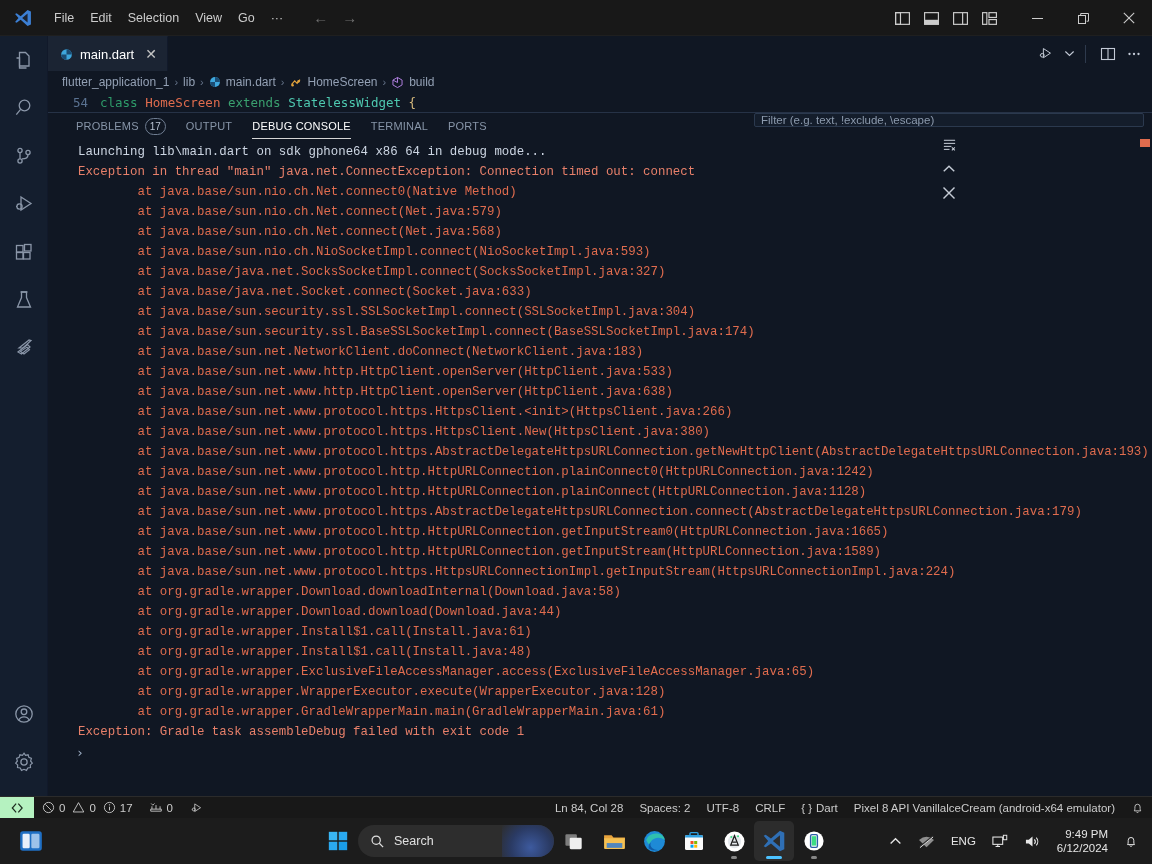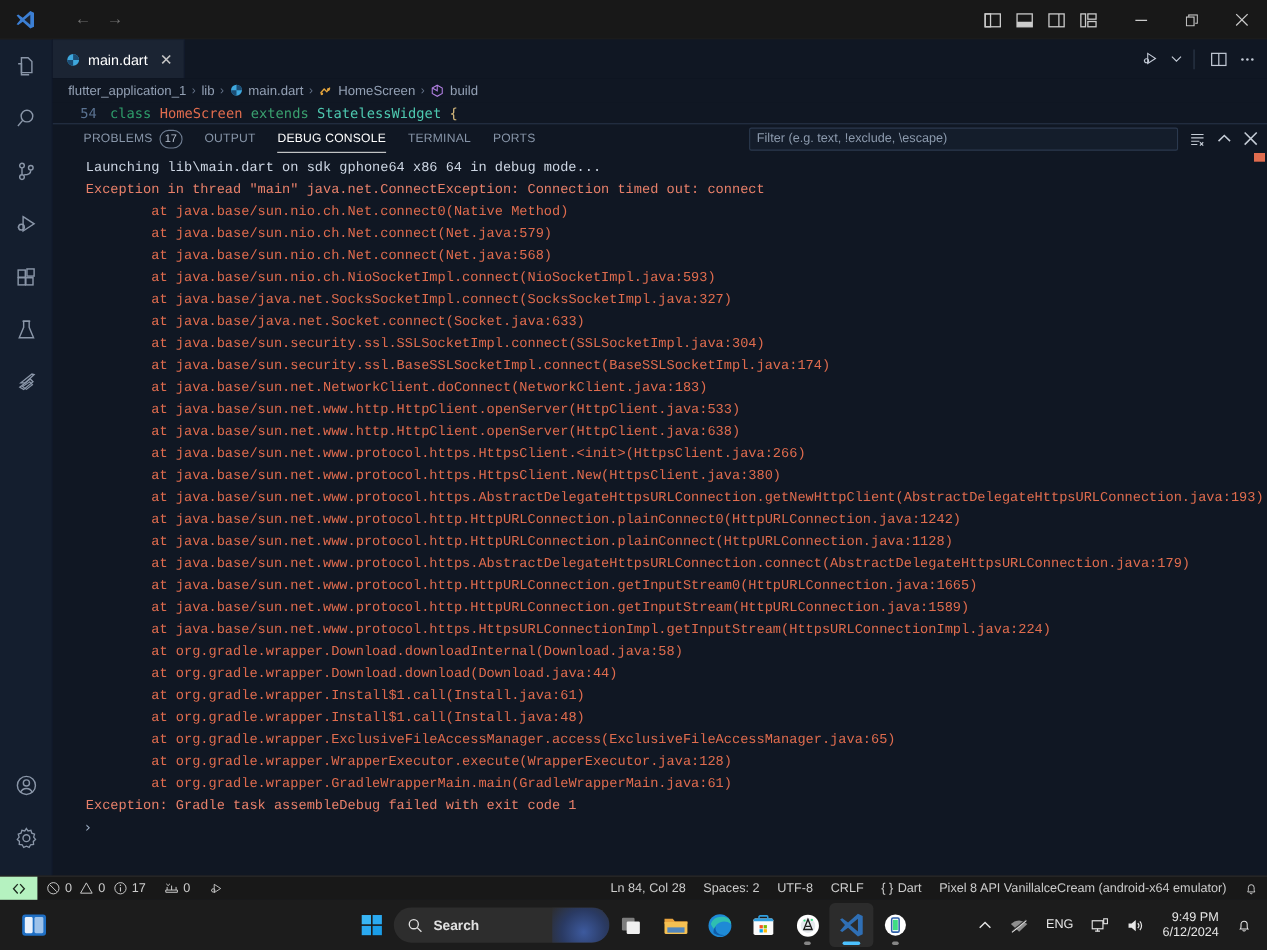--- a/index.html
+++ b/index.html
@@ -120,21 +120,21 @@
     height: 1px; background: #d6d6d6;
   }
   .badge {
     min-width: 17px; height: 17px; padding: 0 4px;
     border: 1px solid #6f7d91; border-radius: 9px;
     display: inline-flex; align-items: center; justify-content: center;
     font-size: 10px; color: #b9c3d1; text-transform: none; letter-spacing: 0;
   }
   .panel-right {
     position: absolute; right: 8px; top: 0; height: 26px;
-    display: flex; align-items: center; gap: 10px;
+    display: flex; align-items: center; gap: 10px; flex-direction: column;
   }
   .filter-box {
     width: 390px; height: 21px;
     background: #141d2b; border: 1px solid #2b394e; border-radius: 2px;
     display: flex; align-items: center; padding: 0 6px;
     font-size: 11.5px; color: #8c9aad;
   }
   .pr-icon { color: #c5ccd6; display:flex; align-items:center; }
 
   .console {
@@ -172,21 +172,21 @@
   
   .taskbar {
     position: absolute; left: 0; top: 818px;
     width: 1152px; height: 46px;
     background: #1c1c1c;
     display: flex; align-items: center;
   }
   .tb-left { position: absolute; left: 18px; display: flex; align-items: center; }
   .tb-center {
     position: absolute; left: 50%; transform: translateX(-50%);
-    display: flex; align-items: center;  font-weight: bold;
+    display: flex; align-items: center; 
   }
   .tb-app {
     width: 40px; height: 40px; border-radius: 5px;
     display: flex; align-items: center; justify-content: center;
     position: relative;
   }
   .tb-app.active { background: #2c2c2c; }
   .tb-app .dot {
     position: absolute; bottom: 2px; left: 50%; transform: translateX(-50%);
     width: 6px; height: 3px; border-radius: 2px; background: #868686;
@@ -212,20 +212,28 @@
 </style>
 </head>
 <body>
 
 <div class="titlebar">
   <div class="vs-logo">
     <svg width="20" height="20" viewBox="0 0 24 24">
       <path d="M17.5 2.5 L21.5 4.3 L21.5 19.7 L17.5 21.5 L9.2 14.2 L4.3 17.8 L2.5 16.8 L6.6 12 L2.5 7.2 L4.3 6.2 L9.2 9.8 Z" fill="#3c7fd4"></path>
       <path d="M17.5 6.6 L17.5 17.4 L11 12 Z" fill="#1b2330"></path>
     </svg>
+  </div>
+  <div class="menu">
+    <div class="menu-item">File</div>
+    <div class="menu-item">Edit</div>
+    <div class="menu-item">Selection</div>
+    <div class="menu-item">View</div>
+    <div class="menu-item">Go</div>
+    <div class="menu-item">···</div>
   </div>
   <div class="navarrows">
     <span class="navarrow">←</span>
     <span class="navarrow">→</span>
   </div>
 
   <div class="win-controls">
     <div class="layout-icons">
       <span>
         <svg width="17" height="17" viewBox="0 0 16 16">

